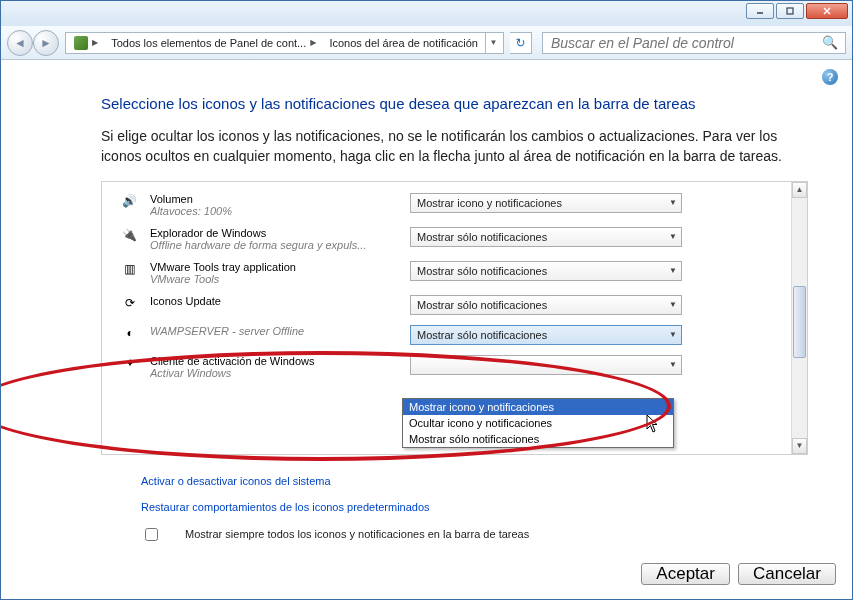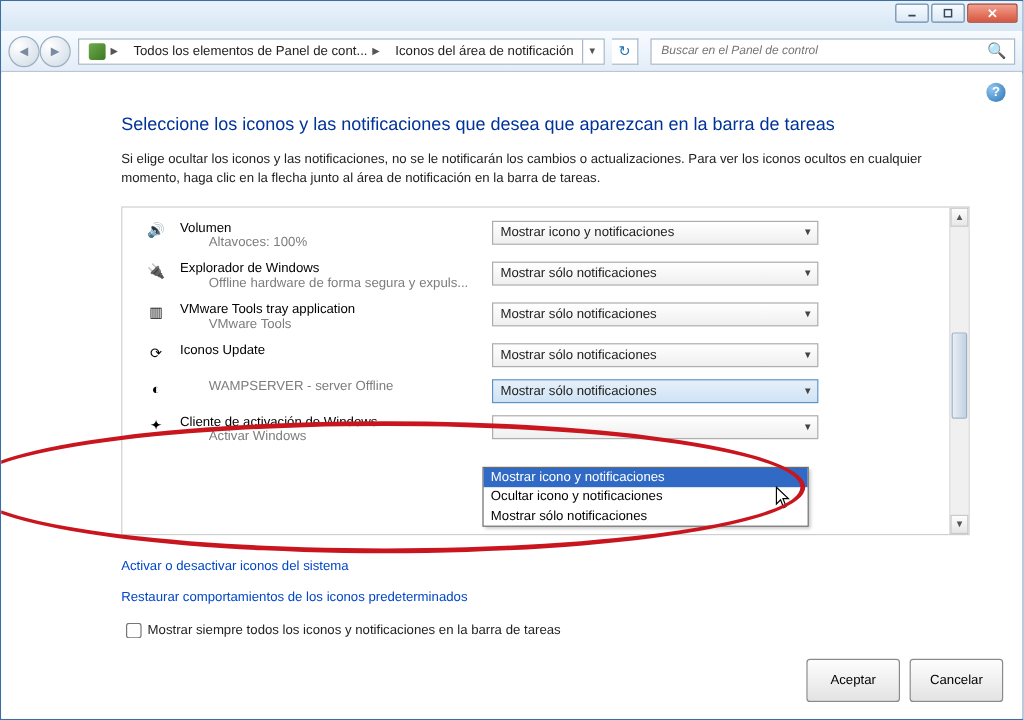--- a/index.html
+++ b/index.html
@@ -15,60 +15,60 @@
   
   .navbar { height:34px; background:linear-gradient(#f7fbff,#e3edf7); border-bottom:1px solid #b8c7d6; display:flex; align-items:center; padding:0 6px; gap:6px;}
   .nav-arrows { display:flex; gap:0;}
   .nav-arrow { width:26px; height:26px; border-radius:50%; background:radial-gradient(circle at 30% 30%, #fff, #cdd9e4); border:1px solid #9caec0; display:flex; align-items:center; justify-content:center; color:#7a8aa0; font-size:12px;}
   .breadcrumb { flex:0 0 auto; height:22px; border:1px solid #a8b8c8; background:#fff; display:flex; align-items:center; font-size:11px; color:#222; padding:0 2px; }
   .bc-seg { padding:0 6px; height:100%; display:flex; align-items:center; gap:4px; border-right:1px solid transparent;}
   .bc-arrow { color:#555; font-size:8px;}
   .bc-drop { width:16px; border-left:1px solid #a8b8c8; display:flex; align-items:center; justify-content:center; height:100%; color:#555; font-size:8px;}
   .refresh-btn{ width:22px; height:22px; border:1px solid #a8b8c8; border-left:none; display:flex; align-items:center; justify-content:center; background:#fff; color:#1e6fb8; font-size:12px;}
   .search { flex:1; height:22px; border:1px solid #a8b8c8; background:#fff; display:flex; align-items:center; padding:0 6px; margin-left:4px;}
-  .search input { flex:1; border:none; outline:none; font-size:10px; font-style:italic; color:#7d8a97; background:transparent;}
+  .search input { flex:1; border:none; outline:none; font-size:14px; font-style:italic; color:#7d8a97; background:transparent;}
   .search-icon { color:#1e6fb8; font-size:13px; }
 
   
   .body { position:absolute; top:60px; left:0; right:0; bottom:0; background:#fff; padding:0 0 0 0; overflow:hidden;}
   .help-icon { position:absolute; top:8px; right:14px; width:16px; height:16px; border-radius:50%; background:radial-gradient(circle at 30% 30%,#8fc6ef,#2a72b5); color:#fff; font-size:11px; display:flex; align-items:center; justify-content:center; font-weight:bold;}
   .content { padding: 34px 34px 0 100px; }
   h1 { color:#003399; font-size:15px; font-weight:normal; margin:0 0 14px 0;}
-  .intro { font-size:11px; color:#222; line-height:1.45; margin-bottom:14px;}
+  .intro { font-size:14px; color:#222; line-height:1.45; margin-bottom:14px;}
 
   
   .list-wrap { position:relative; border:1px solid #cfcfcf; height:274px; margin-right:10px; display:flex; }
   .list { flex:1; overflow:hidden; position:relative; padding:6px 0 6px 0;}
   .scrollbar { width:16px; background:#f0f0f0; border-left:1px solid #dcdcdc; position:relative;}
   .sb-btn { height:16px; display:flex; align-items:center; justify-content:center; font-size:8px; color:#555; background:linear-gradient(#fdfdfd,#e6e6e6); border:1px solid #c9c9c9;}
   .sb-track { position:absolute; top:16px; bottom:16px; left:0; right:0;}
   .sb-thumb { position:absolute; left:1px; right:1px; top:88px; height:72px; background:linear-gradient(to right,#e9eef4,#c3d2e3); border:1px solid #9db2c8; border-radius:2px;}
   .row { display:flex; align-items:flex-start; padding:5px 12px 5px 20px; gap:12px;}
   .row-icon { width:16px; height:16px; flex:0 0 16px; display:flex; align-items:center; justify-content:center; font-size:12px;}
   .row-text { flex:0 0 248px; min-width:0;}
   .row-title { font-size:11px; color:#000; white-space:nowrap; overflow:hidden; text-overflow:ellipsis;}
-  .row-sub { font-size:11px; color:#7d7d7d; white-space:nowrap; overflow:hidden; text-overflow:ellipsis;margin-left:24px;}
+  .row-sub { font-size:11px; color:#7d7d7d; font-style:italic; white-space:nowrap; overflow:hidden; text-overflow:ellipsis;}
   .row-combo { flex:0 0 272px; }
   .combo { width:272px; height:20px; border:1px solid #acacac; background:linear-gradient(#fff,#efefef); display:flex; align-items:center; justify-content:space-between; padding:0 4px 0 6px; font-size:11px; color:#222;}
   .combo-arrow { font-size:8px; color:#444;}
   .combo.open { background:linear-gradient(#e6f0fa,#cfe3f5); border-color:#5a93c8;}
   .dropdown { position:absolute; width:272px; border:1px solid #6b6b6b; background:#fff; font-size:11px; box-shadow:2px 2px 3px rgba(0,0,0,.25);}
   .dd-item { padding:2px 6px;}
   .dd-item.sel { background:#316ac5; color:#fff;}
   .cursor { position:absolute; width:14px; height:20px; pointer-events:none;}
 
   
-  .links { padding:16px 0 0 0;}
+  .links { padding:16px 0 0 0;margin-left:40px;}
   .link { color:#0046c7; font-size:11px; margin-bottom:10px; cursor:pointer; display:inline-block;}
-  .check-row { display:flex; align-items:center; gap:2px; font-size:11px; color:#222; margin-top:2px;}
+  .check-row { display:flex; align-items:center; gap:24px; font-size:11px; color:#222; margin-top:2px;}
   .check-row input { width:13px; height:13px;}
 
   
   .footer { position:absolute; right:16px; bottom:14px; display:flex; gap:8px;}
-  .btn { min-width:78px; height:36px; border:1px solid #8a8a8a; background:linear-gradient(#fdfdfd,#e3e3e3); font-size:11px; border-radius:3px; padding:0 14px;}
+  .btn { min-width:78px; height:22px; border:1px solid #8a8a8a; background:linear-gradient(#fdfdfd,#e3e3e3); font-size:17px; border-radius:3px; padding:0 14px;}
 
   
   .anno { position:absolute; border:4px solid #c9151e; border-radius:50%; pointer-events:none;}
 </style>
 </head>
 <body>
 
 <div class="window">
 
   <div class="titlebar">

